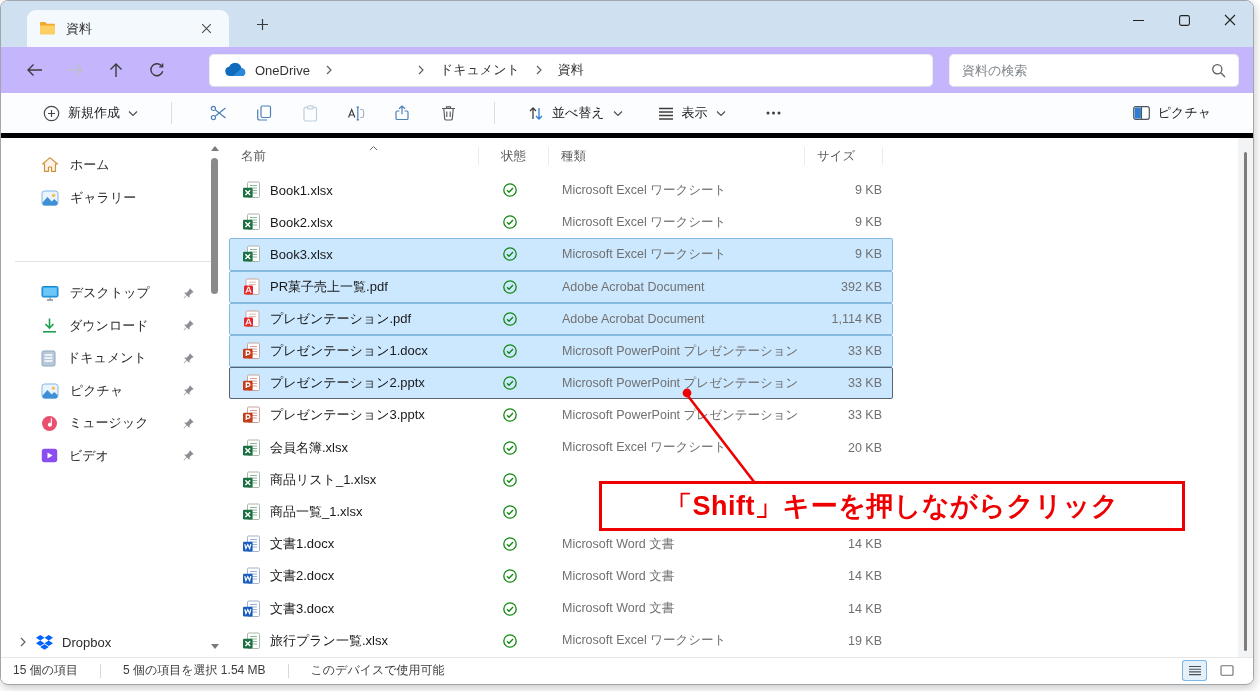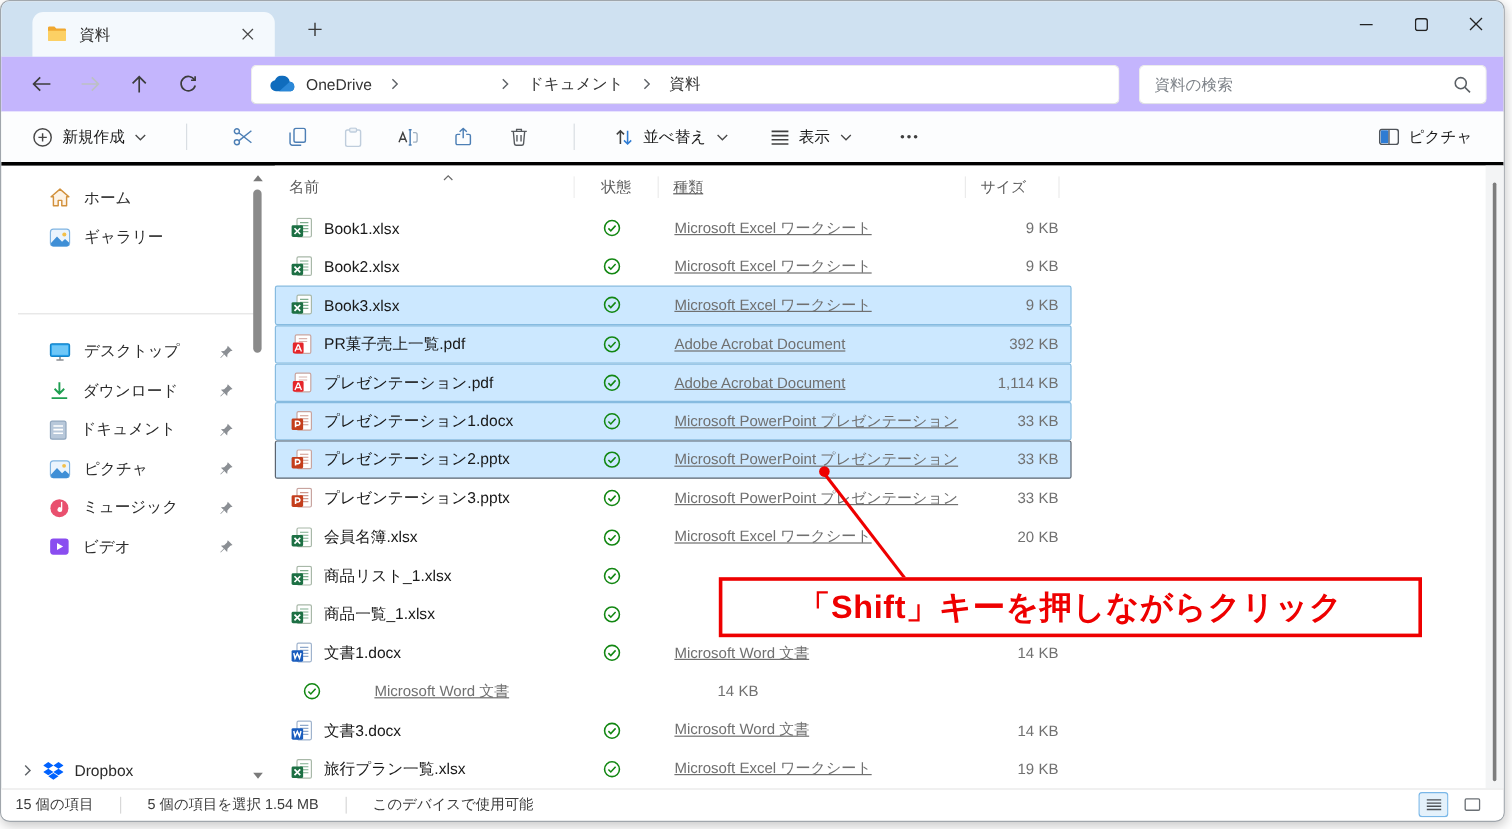--- a/index.html
+++ b/index.html
@@ -31,21 +31,21 @@
                 border-radius: 5px; display: flex; align-items: center; padding: 0 12px; font-size: 13px; color: #333; gap: 9px; }
   .crumb { display: inline-flex; align-items: center; gap: 8px; padding: 2px 2px; }
   .crumb-gap { width: 58px; }
   .crumb-sep { color: #5f6368; display: inline-flex; padding: 0 4px; }
   .searchbox { width: 290px; height: 33px; margin-left: 16px; background: #fff; border: 1px solid #ececec; border-bottom-color: #dcdfe2;
                border-radius: 5px; display: flex; align-items: center; padding: 0 12px; }
   .searchbox input { border: none; outline: none; background: transparent; flex: 1; font-size: 13px; color: #333; font-family: inherit; }
   .searchbox input::placeholder { color: #7d8288; }
 
   
-  .toolbar { height: 45px; background: #fcfdfe; border-bottom: 3px solid #000000; display: flex; align-items: center; padding: 0 16px; gap: 15px; }
+  .toolbar { height: 45px; background: #fcfdfe; border-bottom: 5px solid #000000; display: flex; align-items: center; padding: 0 32px; gap: 15px; }
   .tbtn { display: flex; align-items: center; gap: 8px; padding: 0 10px; height: 34px; border-radius: 5px; font-size: 13px; color: #1a1a1a; }
   .ticon { width: 46px; height: 34px; display: flex; align-items: center; justify-content: center; border-radius: 5px; }
   .ticon.dis { opacity: .95; }
   .tsep { width: 1px; height: 22px; background: #d9dee3; margin: 0 8px; }
   .tbtn.preview { margin-left: auto; }
 
   
   .bodyrow { display: flex; height: 519px; }
   .sidebar { width: 228px; flex-shrink: 0; position: relative; padding-top: 10px; }
   .side-item { height: 33px; display: flex; align-items: center; padding-left: 40px; gap: 11px; font-size: 13px; color: #2b2b2b; position: relative; border-radius: 4px; }
@@ -58,21 +58,21 @@
   .tri-down { position: absolute; bottom: 2px; left: 3px; width: 0; height: 0; border-left: 4px solid transparent; border-right: 4px solid transparent; border-top: 5px solid #7a7a7a; }
   .side-thumb { position: absolute; top: 14px; left: 3px; width: 7px; height: 136px; background: #8a8a8a; border-radius: 4px; }
 
   .content { flex: 1; position: relative; background: #fff; }
   .list-header { display: flex; height: 36px; align-items: center; font-size: 12.5px; color: #5c5c5c; width: 664px; position: relative; }
   .hcell { position: relative; height: 100%; display: flex; align-items: center; }
   .hcell::after { content: ''; position: absolute; right: 0; top: 9px; height: 18px; width: 1px; background: #ebebeb; }
   .hdr-caret { position: absolute; left: 140px; top: 2px; }
   .c-name { flex: 0 0 250px; padding-left: 12px; display: flex; align-items: center; gap: 9px; font-size: 13px; color: #191919; overflow: hidden; white-space: nowrap; }
   .c-status { flex: 0 0 70px; padding-left: 22px; display: flex; align-items: center; }
-  .c-type { flex: 0 0 256px; padding-left: 12px; font-size: 12.5px; color: #707070; white-space: nowrap; overflow: hidden; text-decoration: underline; }
+  .c-type { flex: 0 0 256px; padding-left: 12px; font-size: 12.5px; color: #707070; white-space: nowrap; overflow: hidden; }
   .c-size { flex: 0 0 78px; text-align: right; padding-right: 2px; font-size: 12.5px; color: #707070; }
   .list-header .c-name, .list-header .c-type, .list-header .c-size { font-size: 12.5px; color: #5c5c5c; }
   .list-header .c-size { text-align: left; padding-left: 12px; }
   .rows { position: absolute; top: 36px; left: 0; }
   .frow { width: 664px; height: 32.2px; display: flex; align-items: center; border-radius: 2px; border: 1px solid transparent; }
   .frow.sel { background: var(--sel-fill, #cce8ff); border-color: var(--sel-border, #86bbe0); }
   .frow.focus { border-color: #5a6470; }
   .ficon { width: 19px; height: 18px; display: inline-flex; }
   .v-track { position: absolute; right: 0; top: 0; bottom: 0; width: 15px; background: #f3f4f5; }
   .v-thumb { position: absolute; right: 6px; top: 14px; bottom: 6px; width: 3px; background: #7d7d7d; border-radius: 2px; }
@@ -722,20 +722,31 @@
             <div class="c-status">
               <svg width="16" height="16" viewBox="0 0 16 16">
                 <circle cx="8" cy="8" r="6.2" fill="none" stroke="#128712" stroke-width="1.3"></circle>
                 <path d="M5 8.3l2 2 4-4.3" fill="none" stroke="#128712" stroke-width="1.3"></path>
               </svg>
             </div>
             <div class="c-type">Microsoft Word 文書</div>
             <div class="c-size">14 KB</div>
           </div>
           <div class="frow">
+            <div class="c-name">
+              <span class="ficon icn">
+                <svg width="19" height="18" viewBox="0 0 19 18">
+                  <rect x="5.5" y="1" width="12" height="15.5" rx="1.2" fill="#fff" stroke="#9fb3cd"></rect>
+                  <path d="M8 4.5h7M8 7h7M8 9.5h7M8 12h7" stroke="#8fa9cc" stroke-width="0.9"></path>
+                  <rect x="1" y="6.8" width="9.6" height="9.6" rx="1.2" fill="#1a5dbe"></rect>
+                  <path d="M2.8 9.2l1.1 4.4L5.8 9.6l1.8 4 1.2-4.4" fill="none" stroke="#fff" stroke-width="1.2"></path>
+                </svg>
+              </span>
+              <span>文書2.docx</span>
+            </div>
             <div class="c-status">
               <svg width="16" height="16" viewBox="0 0 16 16">
                 <circle cx="8" cy="8" r="6.2" fill="none" stroke="#128712" stroke-width="1.3"></circle>
                 <path d="M5 8.3l2 2 4-4.3" fill="none" stroke="#128712" stroke-width="1.3"></path>
               </svg>
             </div>
             <div class="c-type">Microsoft Word 文書</div>
             <div class="c-size">14 KB</div>
           </div>
           <div class="frow">

